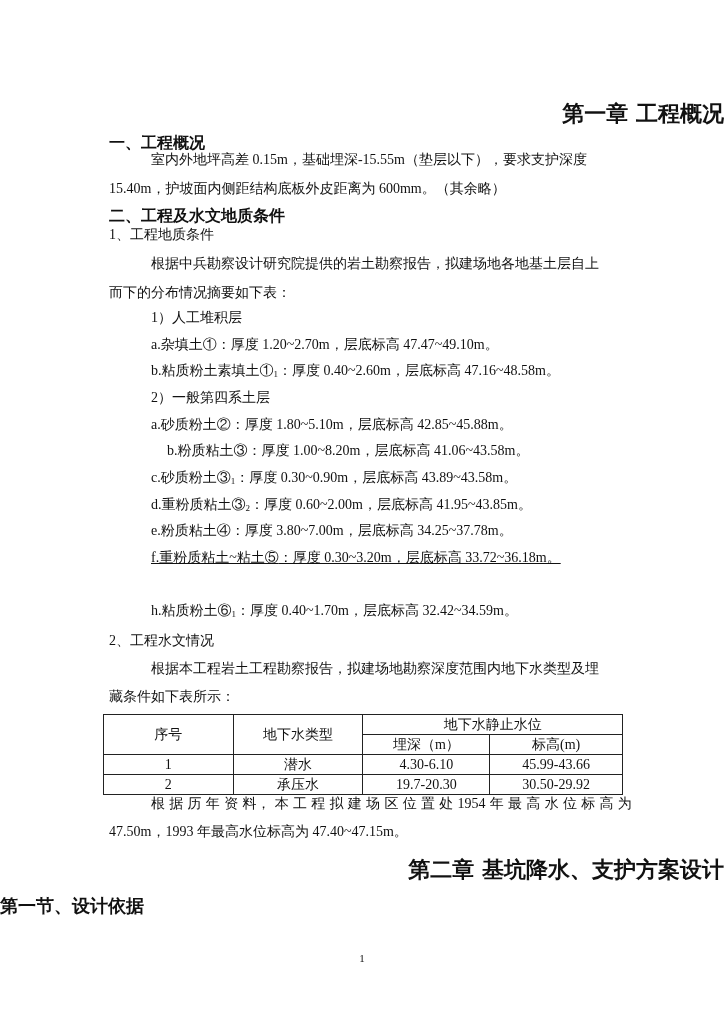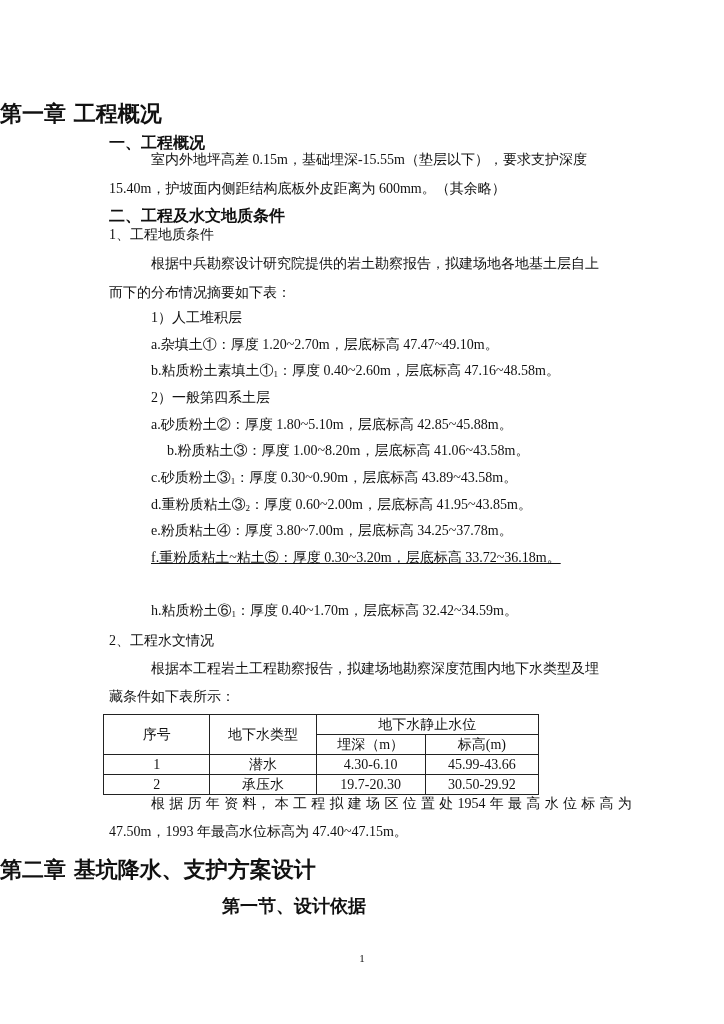--- a/index.html
+++ b/index.html
@@ -1,29 +1,29 @@
 <!DOCTYPE html>
 <html><head>
 <meta charset="utf-8">
 <style>
   html, body { margin:0; padding:0; background:#ffffff; }
   body { width:724px; height:1024px; position:relative; overflow:hidden;
          font-family: "Liberation Serif", "DejaVu Serif", serif; color:#111; }
   .page { position:absolute; left:0; top:0; width:724px; height:1024px; background:#fff; }
   .line { position:absolute; left:109px; white-space:nowrap; font-size:14px; line-height:18px; }
   .indent { left:142px;margin-left:9px; }
-  .h1 { position:absolute; left:0; width:724px; text-align:left; font-weight:bold;
+  .h1 { position:absolute; left:0; width:724px; text-align:right; font-weight:bold;
         font-size:22px; line-height:26px; font-family:"DejaVu Sans","Liberation Sans",sans-serif; }
   .h2 { position:absolute; left:109px; font-weight:bold; font-size:16px; line-height:20px;
         font-family:"DejaVu Sans","Liberation Sans",sans-serif; }
-  .h3 { position:absolute; left:0; width:588px; text-align:center; font-weight:bold;
+  .h3 { position:absolute; left:0; width:588px; text-align:left; font-weight:bold;
         font-size:18px; line-height:22px; font-family:"DejaVu Sans","Liberation Sans",sans-serif; }
   .justify { width:514px; display:flex; justify-content:space-between; }
   .sub { font-size:9px; vertical-align:-2px; }
-  table.gw { position:absolute; left:103px; top:714px; width:436px; border-collapse:collapse;
+  table.gw { position:absolute; left:103px; top:714px; width:520px; border-collapse:collapse;
              font-size:14px; }
   table.gw td { border:1px solid #222; text-align:center; padding:0; height:19px; line-height:18px; }
   .pagenum { position:absolute; left:0; width:724px; text-align:center; top:952px; font-size:11px; }
 </style>
 </head>
 <body>
 
 <div class="page">
 
   <div class="h1" style="top:101px;">第一章  工程概况</div>

